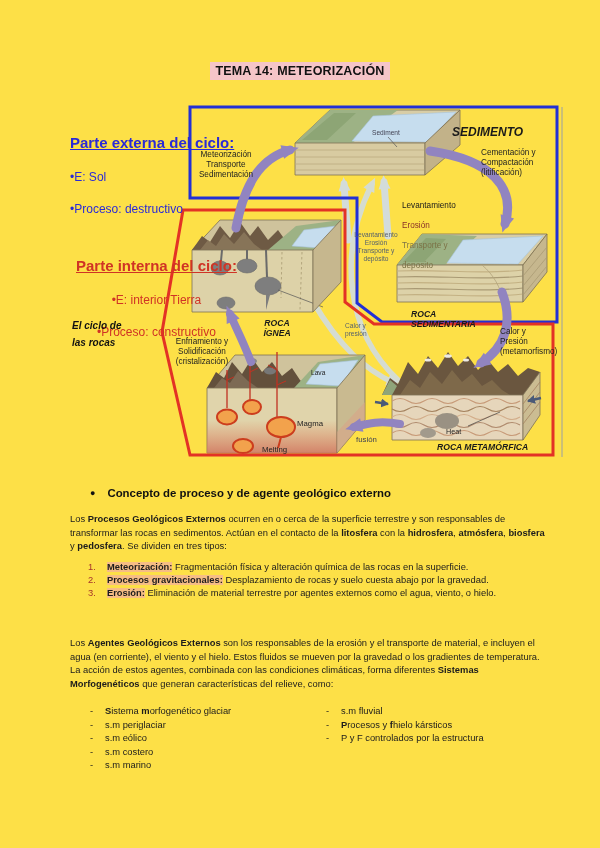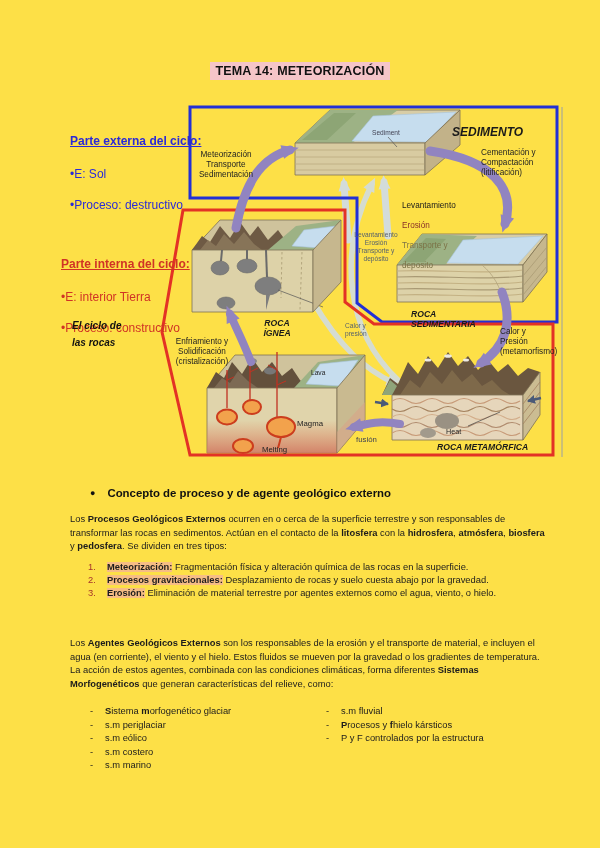--- a/index.html
+++ b/index.html
@@ -7,21 +7,21 @@
         font-family:"Liberation Sans",sans-serif;color:#1c1c1c;}
   .abs{position:absolute;}
   
   .title-wrap{top:61px;left:0;width:600px;text-align:center;}
   .title-hl{display:inline-block;background:#f5c5c8;color:#111;font-weight:bold;
             font-size:12.5px;padding:2px 5px;letter-spacing:.2px;}
   
   .dl{position:absolute;white-space:pre-line;color:#222;line-height:1.2;}
   .blue-t{color:#2a2ad8;}
   .red-t{color:#d03325;}
-  .dl-head{font-weight:bold;text-decoration:underline;font-size:12px;}
+  .dl-head{font-weight:bold;text-decoration:underline;font-size:15px;}
   .dl-item{font-size:12px;line-height:12.5px;}
   .cycle-title{font-size:10px;font-weight:bold;font-style:italic;line-height:17px;color:#111;}
   .sm8{font-size:8.2px;line-height:10px;}
   .sm7{font-size:7.2px;line-height:8.6px;}
   .sm65{font-size:6.6px;line-height:8px;}
   .rock-name{font-size:8.6px;line-height:10px;font-weight:bold;font-style:italic;color:#1a1a1a;}
   .ctr{text-align:center;}
   .gray-t{color:#56616c;}
   .lev1{color:#1a1a1a;} .lev2{color:#8a3028;} .lev3,.lev4{color:#7c7347;}
   
@@ -178,21 +178,21 @@
   <div class="abs title-wrap">
     <span class="title-hl">TEMA 14: METEORIZACIÓN</span>
   </div>
 
   <div class="dl blue-t" style="left:70px;top:115px;">
     <div class="dl-head">Parte externa del ciclo:</div>
     <div class="dl-item">•E: Sol</div>
     <div class="dl-item">•Proceso: destructivo</div>
   </div>
 
-  <div class="dl red-t" style="left:61px;top:238px;">
+  <div class="dl red-t" style="left:76px;top:238px;text-align:center;">
     <div class="dl-head">Parte interna del ciclo:</div>
     <div class="dl-item">•E: interior Tierra</div>
     <div class="dl-item">•Proceso: constructivo</div>
   </div>
 
   <div class="dl cycle-title" style="left:72px;top:317px;">El ciclo de
 las rocas</div>
 
   <div class="dl sm8 ctr" style="left:194px;top:150px;width:64px;">Meteorización
 Transporte

